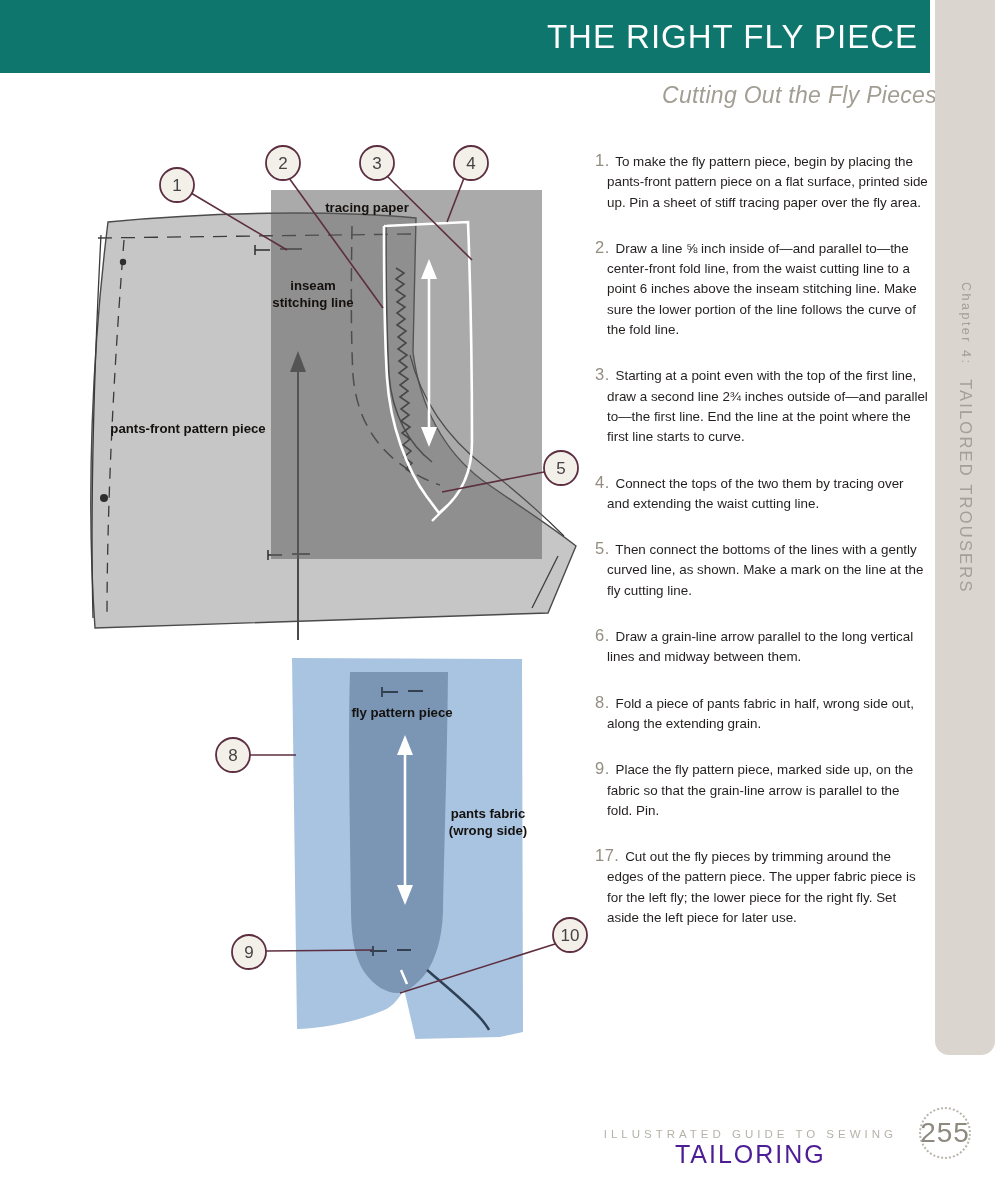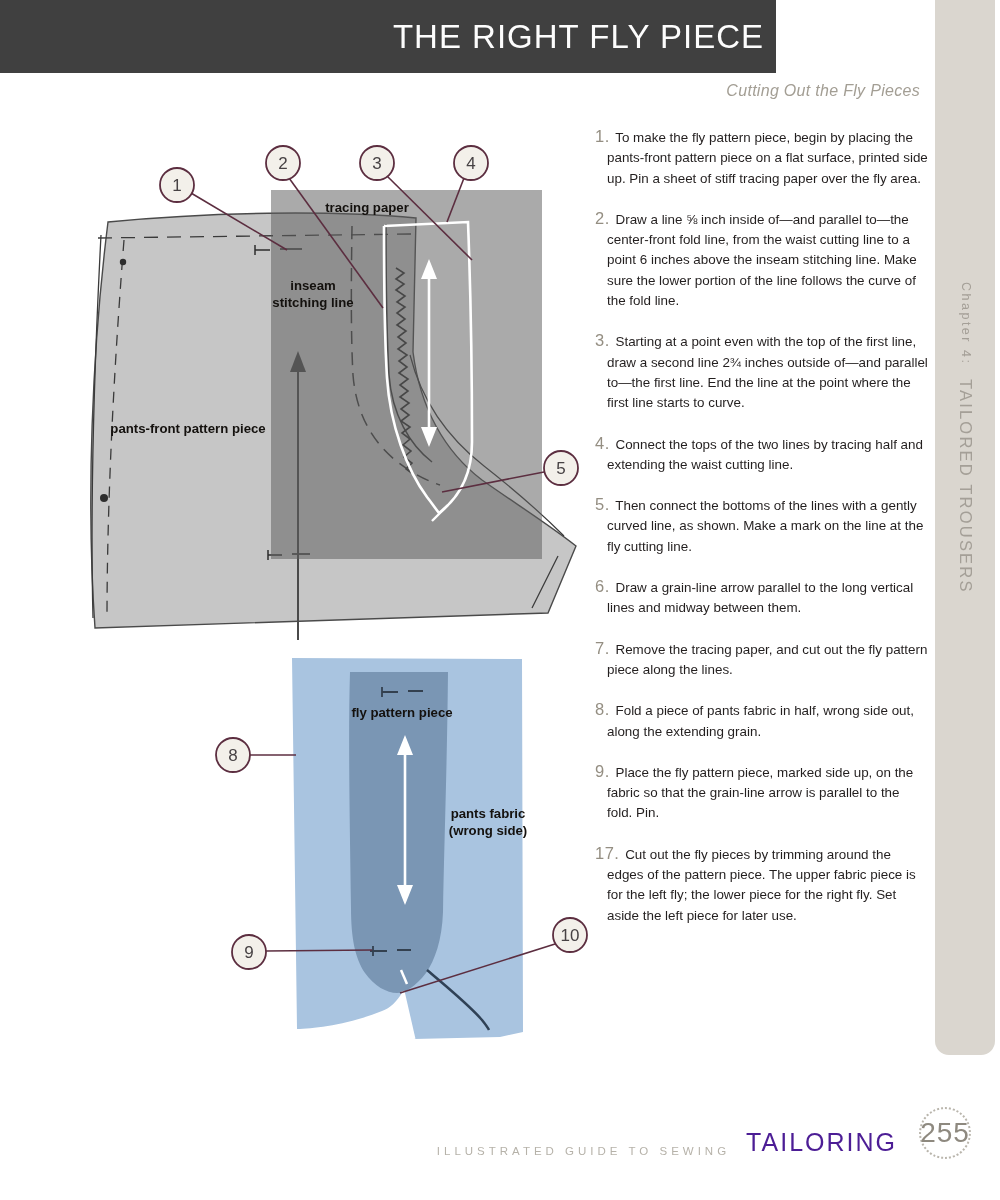--- a/index.html
+++ b/index.html
@@ -1,52 +1,52 @@
 <!DOCTYPE html>
 <html><head>
 <meta charset="utf-8">
 <style>
   html,body{margin:0;padding:0;background:#ffffff;}
   .page{position:relative;width:1000px;height:1200px;background:#ffffff;overflow:hidden;
         font-family:"Liberation Sans",sans-serif;}
 
   
-  .header-bar{position:absolute;left:0;top:0;width:776px;height:73px;background:#404040;
+  .header-bar{position:absolute;left:0;top:0;width:930px;height:73px;background:#0f766e;
               display:flex;align-items:center;justify-content:flex-end;}
   .header-title{color:#fdfdfd;font-size:33px;letter-spacing:1px;padding-right:12px;font-weight:normal;}
   .subtitle{position:absolute;top:82px;left:0;width:920px;text-align:right;
-            font-style:italic;font-size:16px;color:#a39e94;letter-spacing:0.3px;}
+            font-style:italic;font-size:23px;color:#a39e94;letter-spacing:0.3px;padding-left:17px;}
 
   
   .chapter-tab{position:absolute;left:935px;top:0;width:60px;height:1055px;background:#dad6cf;
                border-radius:0 0 14px 14px;}
   .chapter-text{position:absolute;top:282px;left:50%;transform:translateX(-50%);
                 writing-mode:vertical-rl;white-space:nowrap;color:#a49f97;}
   .chapter-label{font-size:12.5px;letter-spacing:2.5px;}
   .chapter-title{font-size:16.5px;letter-spacing:2.2px;margin-block-start:0;}
   .chapter-title::before{content:"\00a0\00a0";}
 
   
   .steps{position:absolute;left:595px;top:126px;width:333px;}
   .step{padding-left:12px;text-indent:-12px;margin-bottom:19px;
-        font-size:13.4px;line-height:20.3px;color:#231f1f;}
+        font-size:13.4px;line-height:20.3px;color:#231f1f;margin-top:24px;}
   .step .num{font-size:16.5px;color:#948e82;letter-spacing:0.5px;margin-right:2px;}
 
   
   .fig-top{position:absolute;left:80px;top:140px;width:510px;height:500px;}
   .fig-bottom{position:absolute;left:200px;top:640px;width:400px;height:415px;}
   svg .fig-label{font-family:"Liberation Sans",sans-serif;font-weight:bold;font-size:13.2px;
                  fill:#14110e;text-anchor:middle;}
   svg .callout-line{stroke:#5c2e40;stroke-width:1.6;fill:none;}
   svg .callout-circle{fill:#f3f0ea;stroke:#5c2e40;stroke-width:1.8;}
   svg .callout-num{font-family:"Liberation Sans",sans-serif;font-size:17px;fill:#474244;
                    text-anchor:middle;}
 
   
-  .footer{position:absolute;top:1128px;right:103px;display:flex;align-items:flex-end;gap:16px;}
+  .footer{position:absolute;top:1128px;right:103px;display:flex;align-items:center;flex-direction:column;}
   .footer-series{font-size:11.5px;letter-spacing:4px;color:#b6b2a9;}
   .footer-book{font-size:25px;letter-spacing:2px;color:#4c1d95;}
   .page-num-circle{position:absolute;left:919px;top:1107px;width:48px;height:48px;
                    border:2px dotted #b9b5ac;border-radius:50%;display:flex;
                    align-items:center;justify-content:center;
                    font-size:28px;letter-spacing:1px;color:#8e897f;}
 </style>
 </head>
 <body>
 
@@ -151,24 +151,23 @@
       <text class="callout-num" x="49" y="318">9</text>
       <circle class="callout-circle" cx="370" cy="295" r="17"></circle>
       <text class="callout-num" x="370" y="301">10</text>
     </svg>
   </div>
 
   <div class="steps">
     <div class="step"><span class="num">1.</span> <span>To make the fly pattern piece, begin by placing the pants-front pattern piece on a flat surface, printed side up. Pin a sheet of stiff tracing paper over the fly area.</span></div>
     <div class="step"><span class="num">2.</span> <span>Draw a line ⅝ inch inside of—and parallel to—the center-front fold line, from the waist cutting line to a point 6 inches above the inseam stitching line. Make sure the lower portion of the line follows the curve of the fold line.</span></div>
     <div class="step"><span class="num">3.</span> <span>Starting at a point even with the top of the first line, draw a second line 2¾ inches outside of—and parallel to—the first line. End the line at the point where the first line starts to curve.</span></div>
-    <div class="step"><span class="num">4.</span> <span>Connect the tops of the two lines by tracing half and extending the waist cutting line.</span></div>
+    <div class="step"><span class="num">4.</span> <span>Connect the tops of the two them by tracing over and extending the waist cutting line.</span></div>
     <div class="step"><span class="num">5.</span> <span>Then connect the bottoms of the lines with a gently curved line, as shown. Make a mark on the line at the fly cutting line.</span></div>
     <div class="step"><span class="num">6.</span> <span>Draw a grain-line arrow parallel to the long vertical lines and midway between them.</span></div>
-    <div class="step"><span class="num">7.</span> <span>Remove the tracing paper, and cut out the fly pattern piece along the lines.</span></div>
     <div class="step"><span class="num">8.</span> <span>Fold a piece of pants fabric in half, wrong side out, along the extending grain.</span></div>
     <div class="step"><span class="num">9.</span> <span>Place the fly pattern piece, marked side up, on the fabric so that the grain-line arrow is parallel to the fold. Pin.</span></div>
     <div class="step"><span class="num">17.</span> <span>Cut out the fly pieces by trimming around the edges of the pattern piece. The upper fabric piece is for the left fly; the lower piece for the right fly. Set aside the left piece for later use.</span></div>
   </div>
 
   <div class="footer">
     <span class="footer-series">ILLUSTRATED GUIDE TO SEWING</span>
     <span class="footer-book">TAILORING</span>
   </div>
   <div class="page-num-circle">

